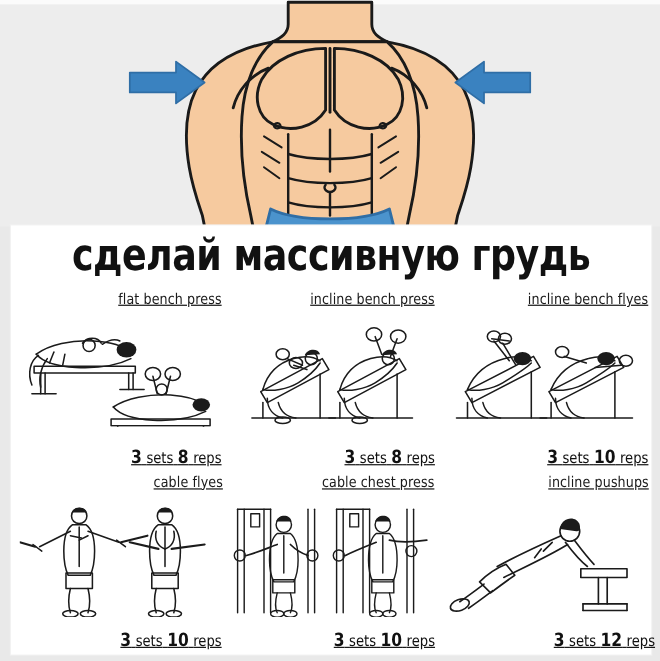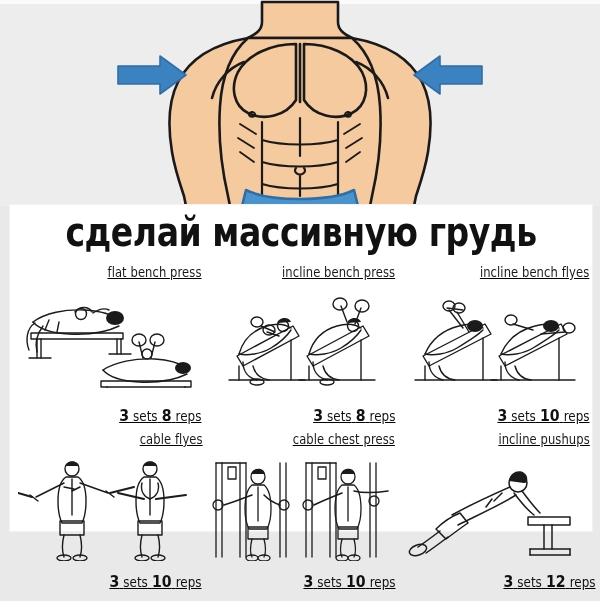--- a/index.html
+++ b/index.html
@@ -13,21 +13,21 @@
   
   .hero{
     position:absolute;left:0;top:0;width:600px;height:206px;
     background:#ededed;overflow:hidden;
   }
   .hero-topstrip{position:absolute;left:0;top:0;width:600px;height:4px;background:#fbfbfb;}
   .hero svg{position:absolute;left:0;top:0;}
 
   
   .card{
-    position:absolute;left:10px;top:205px;width:582px;height:326px;
+    position:absolute;left:10px;top:205px;width:582px;height:390px;
     background:#ffffff;
     box-shadow:0 0 0 1px #f2f2f2;
   }
 
   
   .headline{
     position:absolute;left:0;top:3px;width:582px;height:48px;
     display:flex;align-items:center;justify-content:center;
     color:#111111;
     font-family:"Liberation Sans Narrow","DejaVu Sans Condensed","Liberation Sans",sans-serif;

